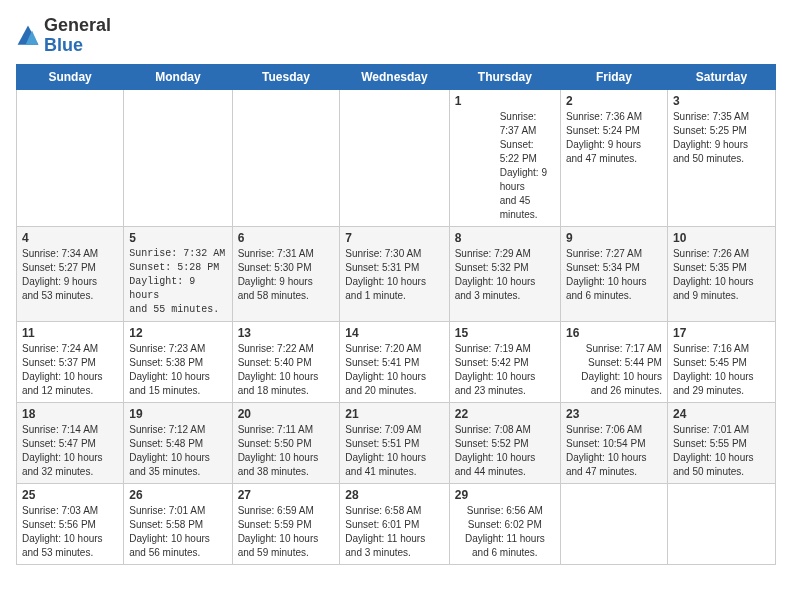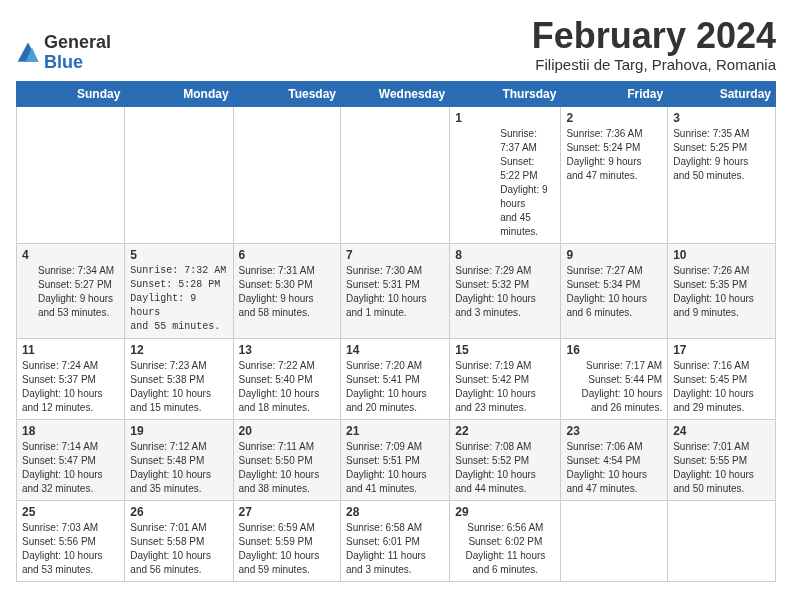--- a/index.html
+++ b/index.html
@@ -49,21 +49,21 @@
       width: 100%;
       border-collapse: collapse;
     }
     thead tr th {
       background: #2a6db5;
       color: #fff;
       font-size: 12px;
       font-weight: bold;
       padding: 5px 4px;
       border: 1px solid #2a6db5;
-      text-align: right;
+      text-align: center;
     }
     tbody tr td {
       border: 1px solid #ccc;
       vertical-align: top;
       padding: 4px 5px;
       width: 113px;
       min-height: 80px;
       font-size: 10.5px;
       color: #333;
       background: #fff;
@@ -93,24 +93,20 @@
   <div class="logo">
     <svg class="logo-icon" viewBox="0 0 30 30">
       <polygon points="15,2 28,26 2,26" fill="#2a6db5"></polygon>
       <polygon points="20,8 28,26 12,26" fill="#4a9fd5"></polygon>
     </svg>
     <div class="logo-text">
       <span class="logo-general">General</span><br>
       <span class="logo-blue">Blue</span>
     </div>
   </div>
-  <div class="title-block">
-    <div class="main-title">February 2024</div>
-    <div class="sub-title">Filipestii de Targ, Prahova, Romania</div>
-  </div>
 </div>
 
 <table>
   <thead>
     <tr>
     <th>Sunday</th>
         <th>Monday</th>
         <th>Tuesday</th>
         <th>Wednesday</th>
         <th>Thursday</th>
@@ -142,21 +138,21 @@
           <span class="day-num">3</span>
           <div class="day-info" style="white-space: pre-line;">Sunrise: 7:35 AM
 Sunset: 5:25 PM
 Daylight: 9 hours
 and 50 minutes.</div>
         </td>
       </tr>
       <tr>
         <td>
           <span class="day-num">4</span>
-          <div class="day-info" style="white-space: pre-line; margin-left: 16px;">Sunrise: 7:34 AM
+          <div class="day-info" style="white-space: pre-line;">Sunrise: 7:34 AM
 Sunset: 5:27 PM
 Daylight: 9 hours
 and 53 minutes.</div>
         </td>
         <td>
           <span class="day-num">5</span>
           <div class="day-info" style="white-space: pre-line; font-family: Liberation Mono, monospace;">Sunrise: 7:32 AM
 Sunset: 5:28 PM
 Daylight: 9 hours
 and 55 minutes.</div>
@@ -280,21 +276,21 @@
         <td>
           <span class="day-num">22</span>
           <div class="day-info" style="white-space: pre-line;">Sunrise: 7:08 AM
 Sunset: 5:52 PM
 Daylight: 10 hours
 and 44 minutes.</div>
         </td>
         <td>
           <span class="day-num">23</span>
           <div class="day-info" style="white-space: pre-line;">Sunrise: 7:06 AM
-Sunset: 4:54 PM
+Sunset: 10:54 PM
 Daylight: 10 hours
 and 47 minutes.</div>
         </td>
         <td>
           <span class="day-num">24</span>
           <div class="day-info" style="white-space: pre-line;">Sunrise: 7:01 AM
 Sunset: 5:55 PM
 Daylight: 10 hours
 and 50 minutes.</div>
         </td>

